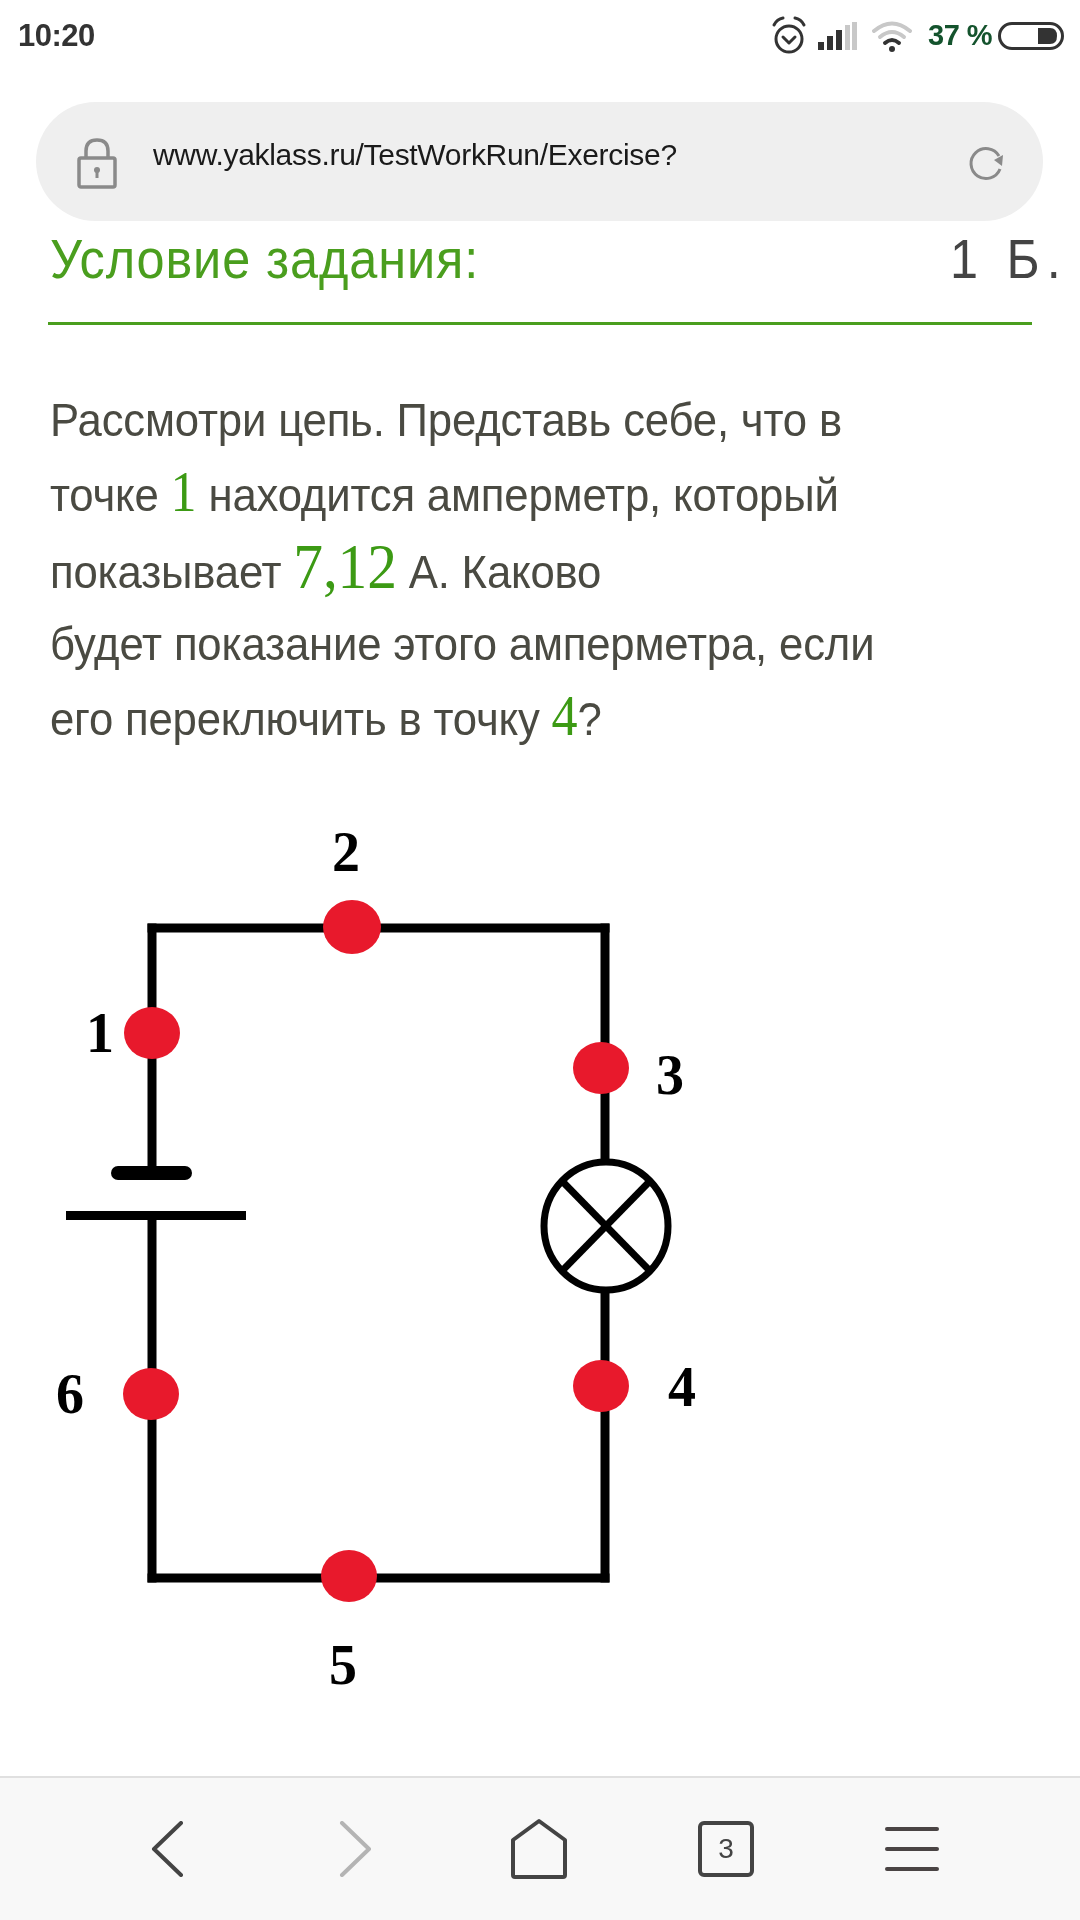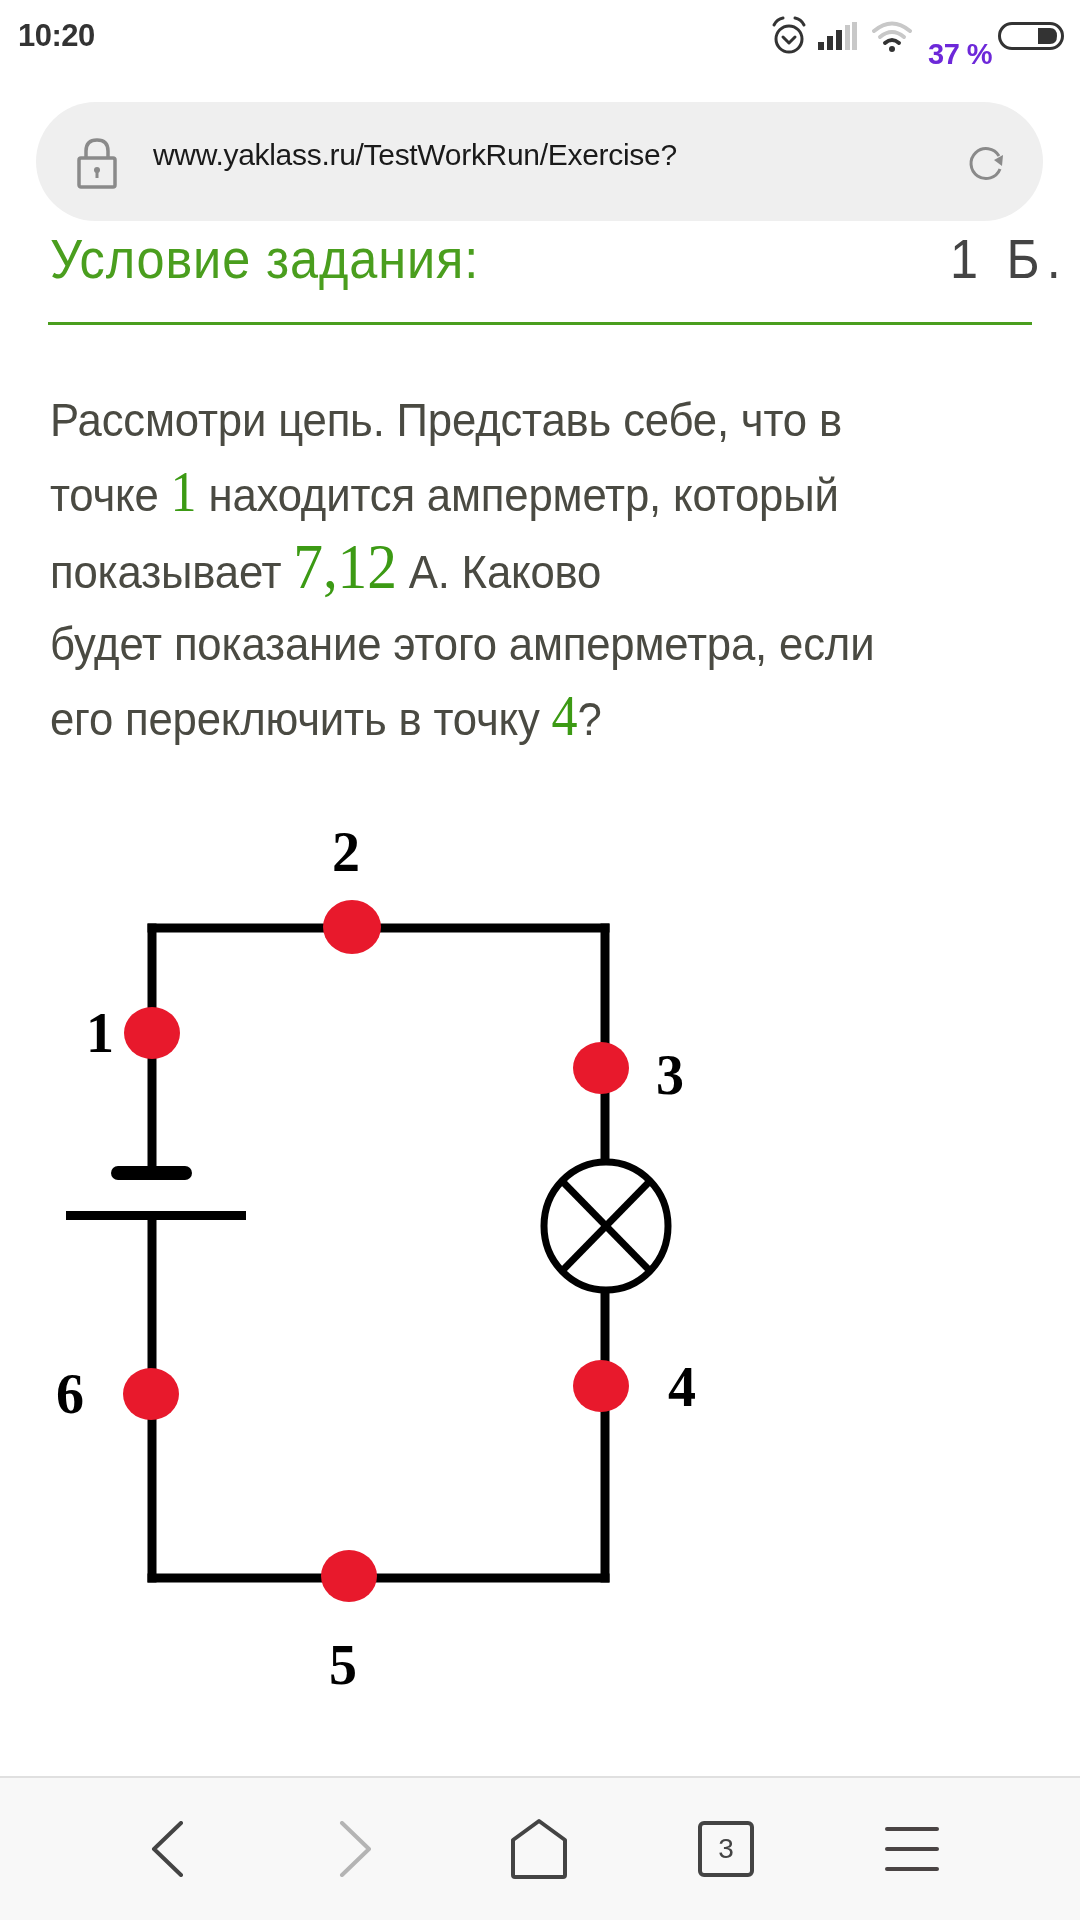--- a/index.html
+++ b/index.html
@@ -6,21 +6,21 @@
   body {
     width: 1080px; height: 1920px; position: relative; overflow: hidden;
     background: #ffffff;
     font-family: "Liberation Sans", "DejaVu Sans", sans-serif;
   }
   .abs { position: absolute; }
 
   
   .status-bar { left: 0; top: 0; width: 1080px; height: 75px; background: #fff; }
   .clock { left: 18px; top: 18px; font-size: 31px; font-weight: bold; color: #333; letter-spacing: -0.5px; }
-  .battery-pct { left: 928px; top: 19px; font-size: 29px; font-weight: bold; color: #6d28d9; letter-spacing: -0.5px; margin-top: 19px; }
+  .battery-pct { left: 928px; top: 19px; font-size: 29px; font-weight: bold; color: #14532d; letter-spacing: -0.5px; }
 
   
   .heading { left: 50px; top: 226px; font-size: 56px; color: #4a9e1e; letter-spacing: 1px; font-weight: normal; transform: scaleX(0.9); transform-origin: left; white-space: nowrap; }
   .heading-right { left: 950px; top: 226px; font-size: 56px; color: #444; letter-spacing: 8px; white-space: nowrap; transform: scaleX(0.9); transform-origin: left; }
   .heading-rule { left: 48px; top: 322px; width: 984px; height: 3px; background: #4a9e1e; }
 
   
   .url-bar {
     left: 36px; top: 102px; width: 1007px; height: 119px;
     background: #efefef; border-radius: 60px;

